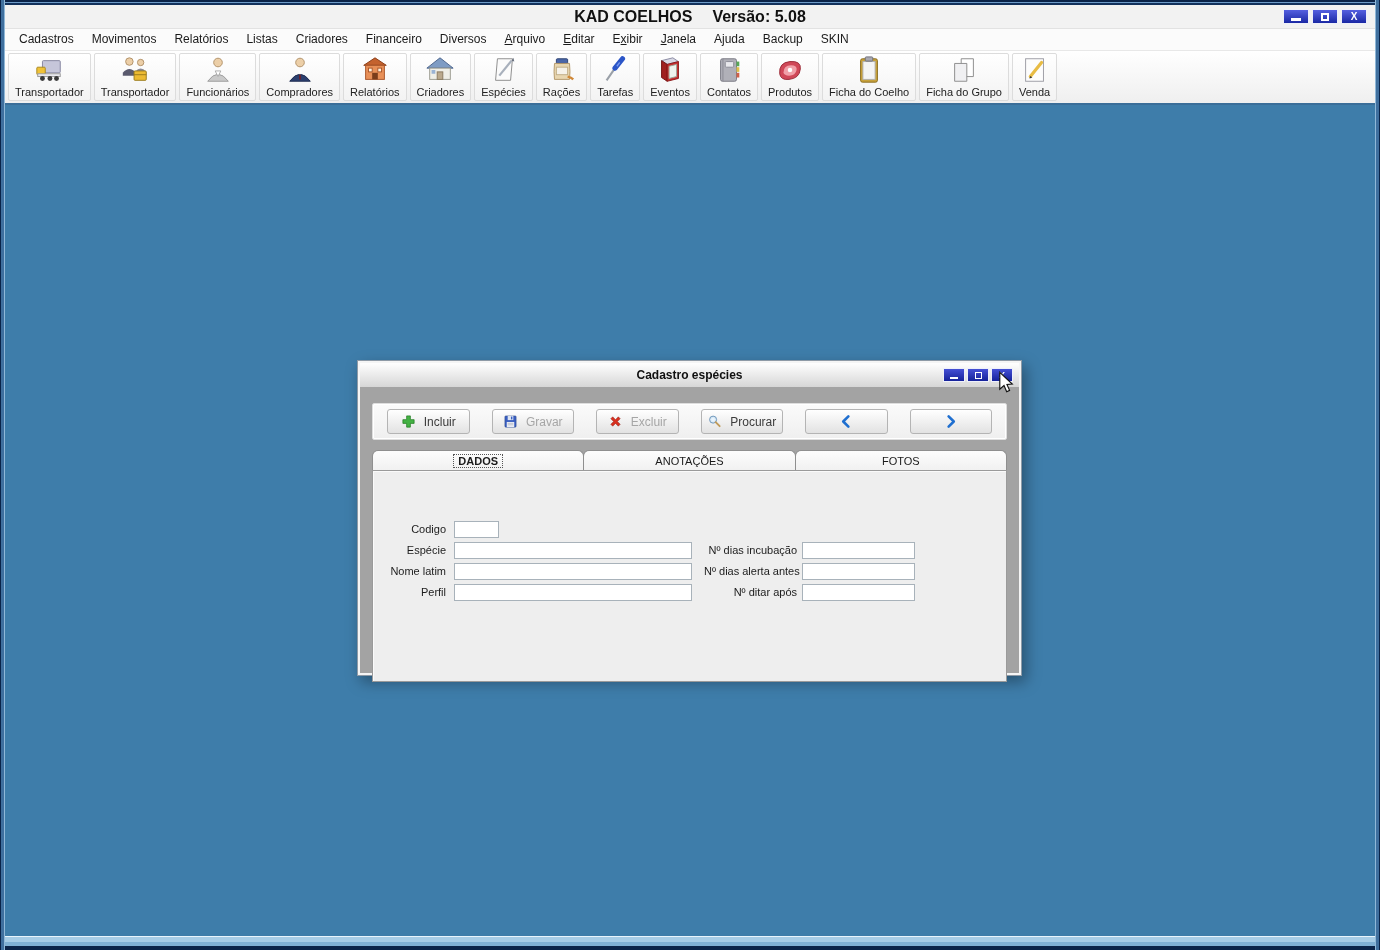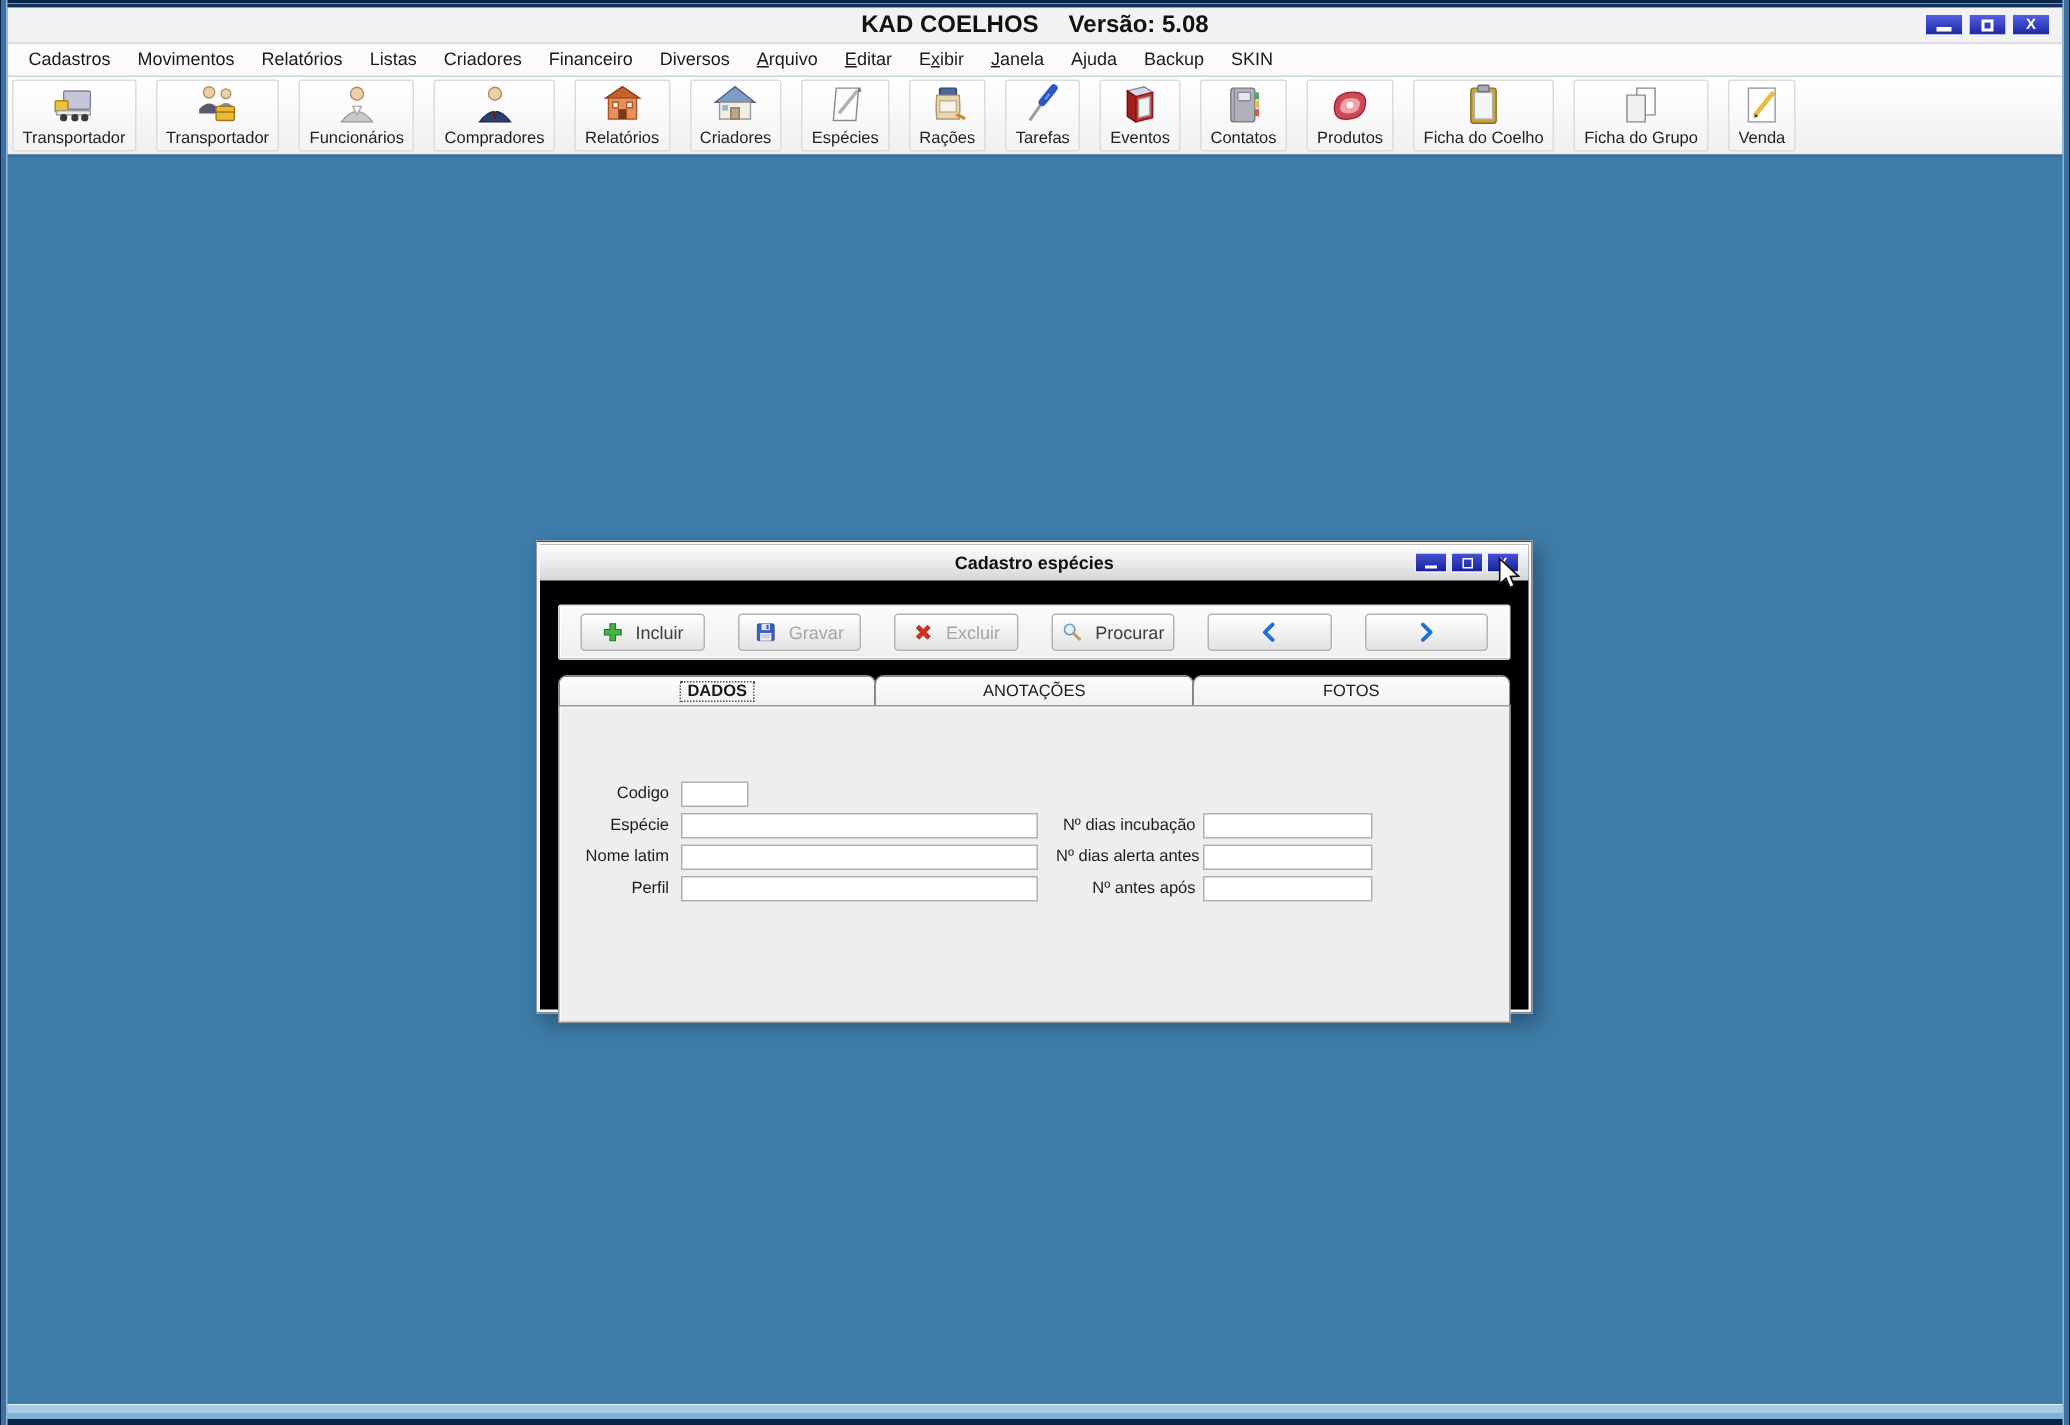--- a/index.html
+++ b/index.html
@@ -21,31 +21,31 @@
   .wbtn { width:26px; height:15px; margin-left:3px; background:linear-gradient(#5560e0,#1a28a4); border:1px solid #eef0fa; border-radius:1px; display:flex; align-items:center; justify-content:center; }
   .glyph-min { width:10px; height:3px; background:#fff; margin-top:6px; }
   .glyph-max { width:8px; height:8px; border:2px solid #fff; }
   .glyph-x { color:#fff; font-weight:bold; font-size:10px; line-height:1; }
 
   
   .menubar { height:21px; flex:none; margin:0 5px; background:#fbfbfb; display:flex; align-items:center; padding-left:5px; }
   .menu-item { font-size:12px; color:#1a1a1a; padding:3px 9px 4px 9px; white-space:nowrap; }
 
   
-  .toolbar { height:55px; flex:none; margin:0 5px; background:linear-gradient(#ffffff,#efefef); border-top:1px solid #e8e8e8; border-bottom:2px solid #3a6e99; display:flex; align-items:stretch; gap:13px; padding:2px 3px; }
+  .toolbar { height:55px; flex:none; margin:0 5px; background:linear-gradient(#ffffff,#efefef); border-top:1px solid #e8e8e8; border-bottom:2px solid #3a6e99; display:flex; align-items:stretch; gap:3px; padding:2px 3px; }
   .tool-btn { display:flex; flex-direction:column; align-items:center; justify-content:flex-end; border:1px solid #dcdcdc; border-radius:2px; background:linear-gradient(#ffffff,#f3f3f3); padding:2px 6px 1px 6px; }
   .tool-icon { height:32px; display:flex; align-items:center; justify-content:center; }
   .tool-icon svg { width:30px; height:30px; }
   .tool-label { font-size:11px; color:#222; white-space:nowrap; line-height:14px; }
 
   
   .desktop { flex:1; position:relative; background:#3e7daa; }
 
   
-  .dialog { position:absolute; left:357px; top:255px; width:665px; height:316px; background:#000000; border:1px solid #8e9aa6; box-shadow: inset 0 0 0 2px #f5f5f5, 4px 6px 14px rgba(0,0,0,.35); z-index:10; }
+  .dialog { position:absolute; left:357px; top:255px; width:665px; height:316px; background:#a3a3a3; border:1px solid #8e9aa6; box-shadow: inset 0 0 0 2px #f5f5f5, 4px 6px 14px rgba(0,0,0,.35); z-index:10; }
   .dlg-titlebar { height:24px; margin:2px 2px 0 2px; background:linear-gradient(#ffffff,#d6d6d6); display:flex; align-items:center; justify-content:center; position:relative; }
   .dlg-title { font-size:12px; font-weight:bold; color:#101010; }
   .dlg-controls { position:absolute; right:6px; top:5px; display:flex; }
   .dbtn { width:22px; height:14px; margin-left:2px; background:linear-gradient(#4550d5,#16229a); border:1px solid #eef0fa; display:flex; align-items:center; justify-content:center; }
   .dbtn .glyph-min { width:8px; height:2px; margin-top:6px; }
   .dbtn .glyph-max { width:7px; height:7px; border:1.5px solid #fff; }
   .dbtn .glyph-x { font-size:9px; }
 
   .dlg-actionbar { margin:16px 14px 0 14px; height:37px; background:linear-gradient(#fbfbfb,#efefef); border:1px solid #dedede; border-radius:2px; box-shadow: inset 0 0 0 1px #ffffff; display:flex; align-items:center; gap:22px; padding:0 14px; }
   .act-btn { flex:1; height:25px; background:linear-gradient(#ffffff,#e2e2e2); border:1px solid #b4b4b4; border-radius:3px; font-family:inherit; font-size:12px; color:#3c3c3c; display:flex; align-items:center; justify-content:center; gap:8px; }
@@ -372,21 +372,21 @@
             </div>
             <div class="form-row">
               <label class="f-label left">Nome latim</label>
               <input class="f-input wide" style="">
               <label class="f-label right">Nº dias alerta antes</label>
               <input class="f-input med" style="">
             </div>
             <div class="form-row">
               <label class="f-label left">Perfil</label>
               <input class="f-input wide" style="">
-              <label class="f-label right">Nº antes após</label>
+              <label class="f-label right">Nº ditar após</label>
               <input class="f-input med" style="">
             </div>
           </div>
       </div>
     </div>
   </div>
 
   <div class="frame-bottom"></div>
   <div class="frame-side frame-left"></div>
   <div class="frame-side frame-right"></div>

